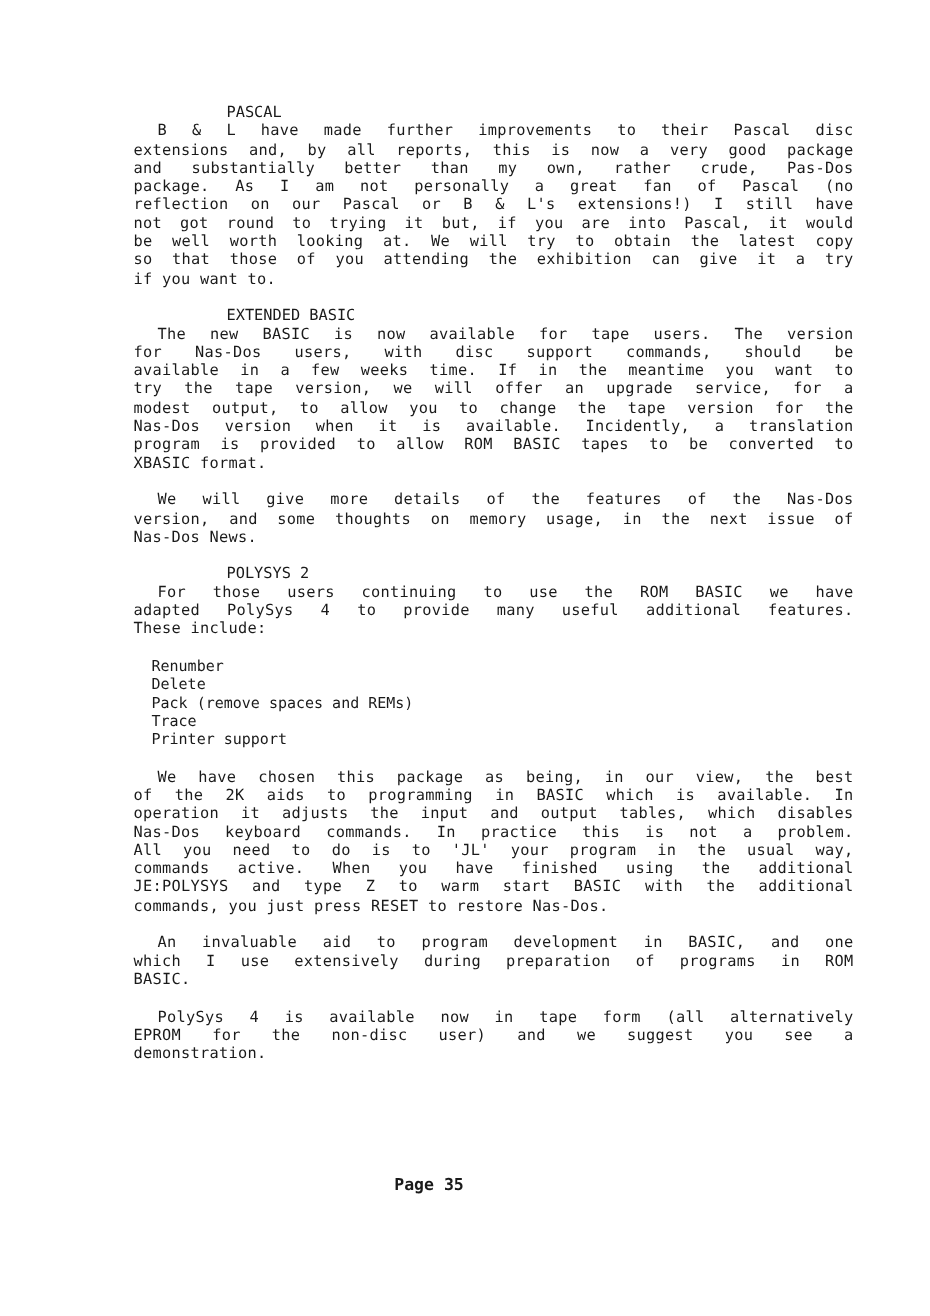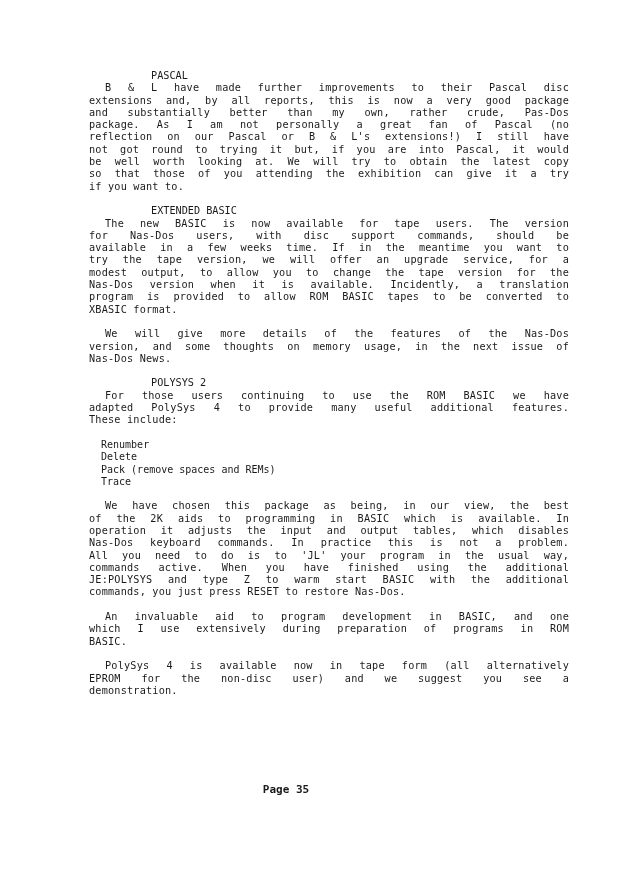--- a/index.html
+++ b/index.html
@@ -68,20 +68,21 @@
     <div class="line indent">For those users continuing to use the ROM BASIC we have</div>
     <div class="line">adapted PolySys 4 to provide many useful additional features.</div>
     <div class="line last">These include:</div>
   </div>
   <div class="gap"></div>
   <div>
     <div class="list-item">Renumber</div>
     <div class="list-item">Delete</div>
     <div class="list-item">Pack (remove spaces and REMs)</div>
     <div class="list-item">Trace</div>
+    <div class="list-item">Printer support</div>
   </div>
   <div class="gap"></div>
   <div>
     <div class="line indent">We have chosen this package as being, in our view, the best</div>
     <div class="line">of the 2K aids to programming in BASIC which is available. In</div>
     <div class="line">operation it adjusts the input and output tables, which disables</div>
     <div class="line">Nas-Dos keyboard commands. In practice this is not a problem.</div>
     <div class="line">All you need to do is to 'JL' your program in the usual way,</div>
     <div class="line">commands active. When you have finished using the additional</div>
     <div class="line">JE:POLYSYS and type Z to warm start BASIC with the additional</div>

